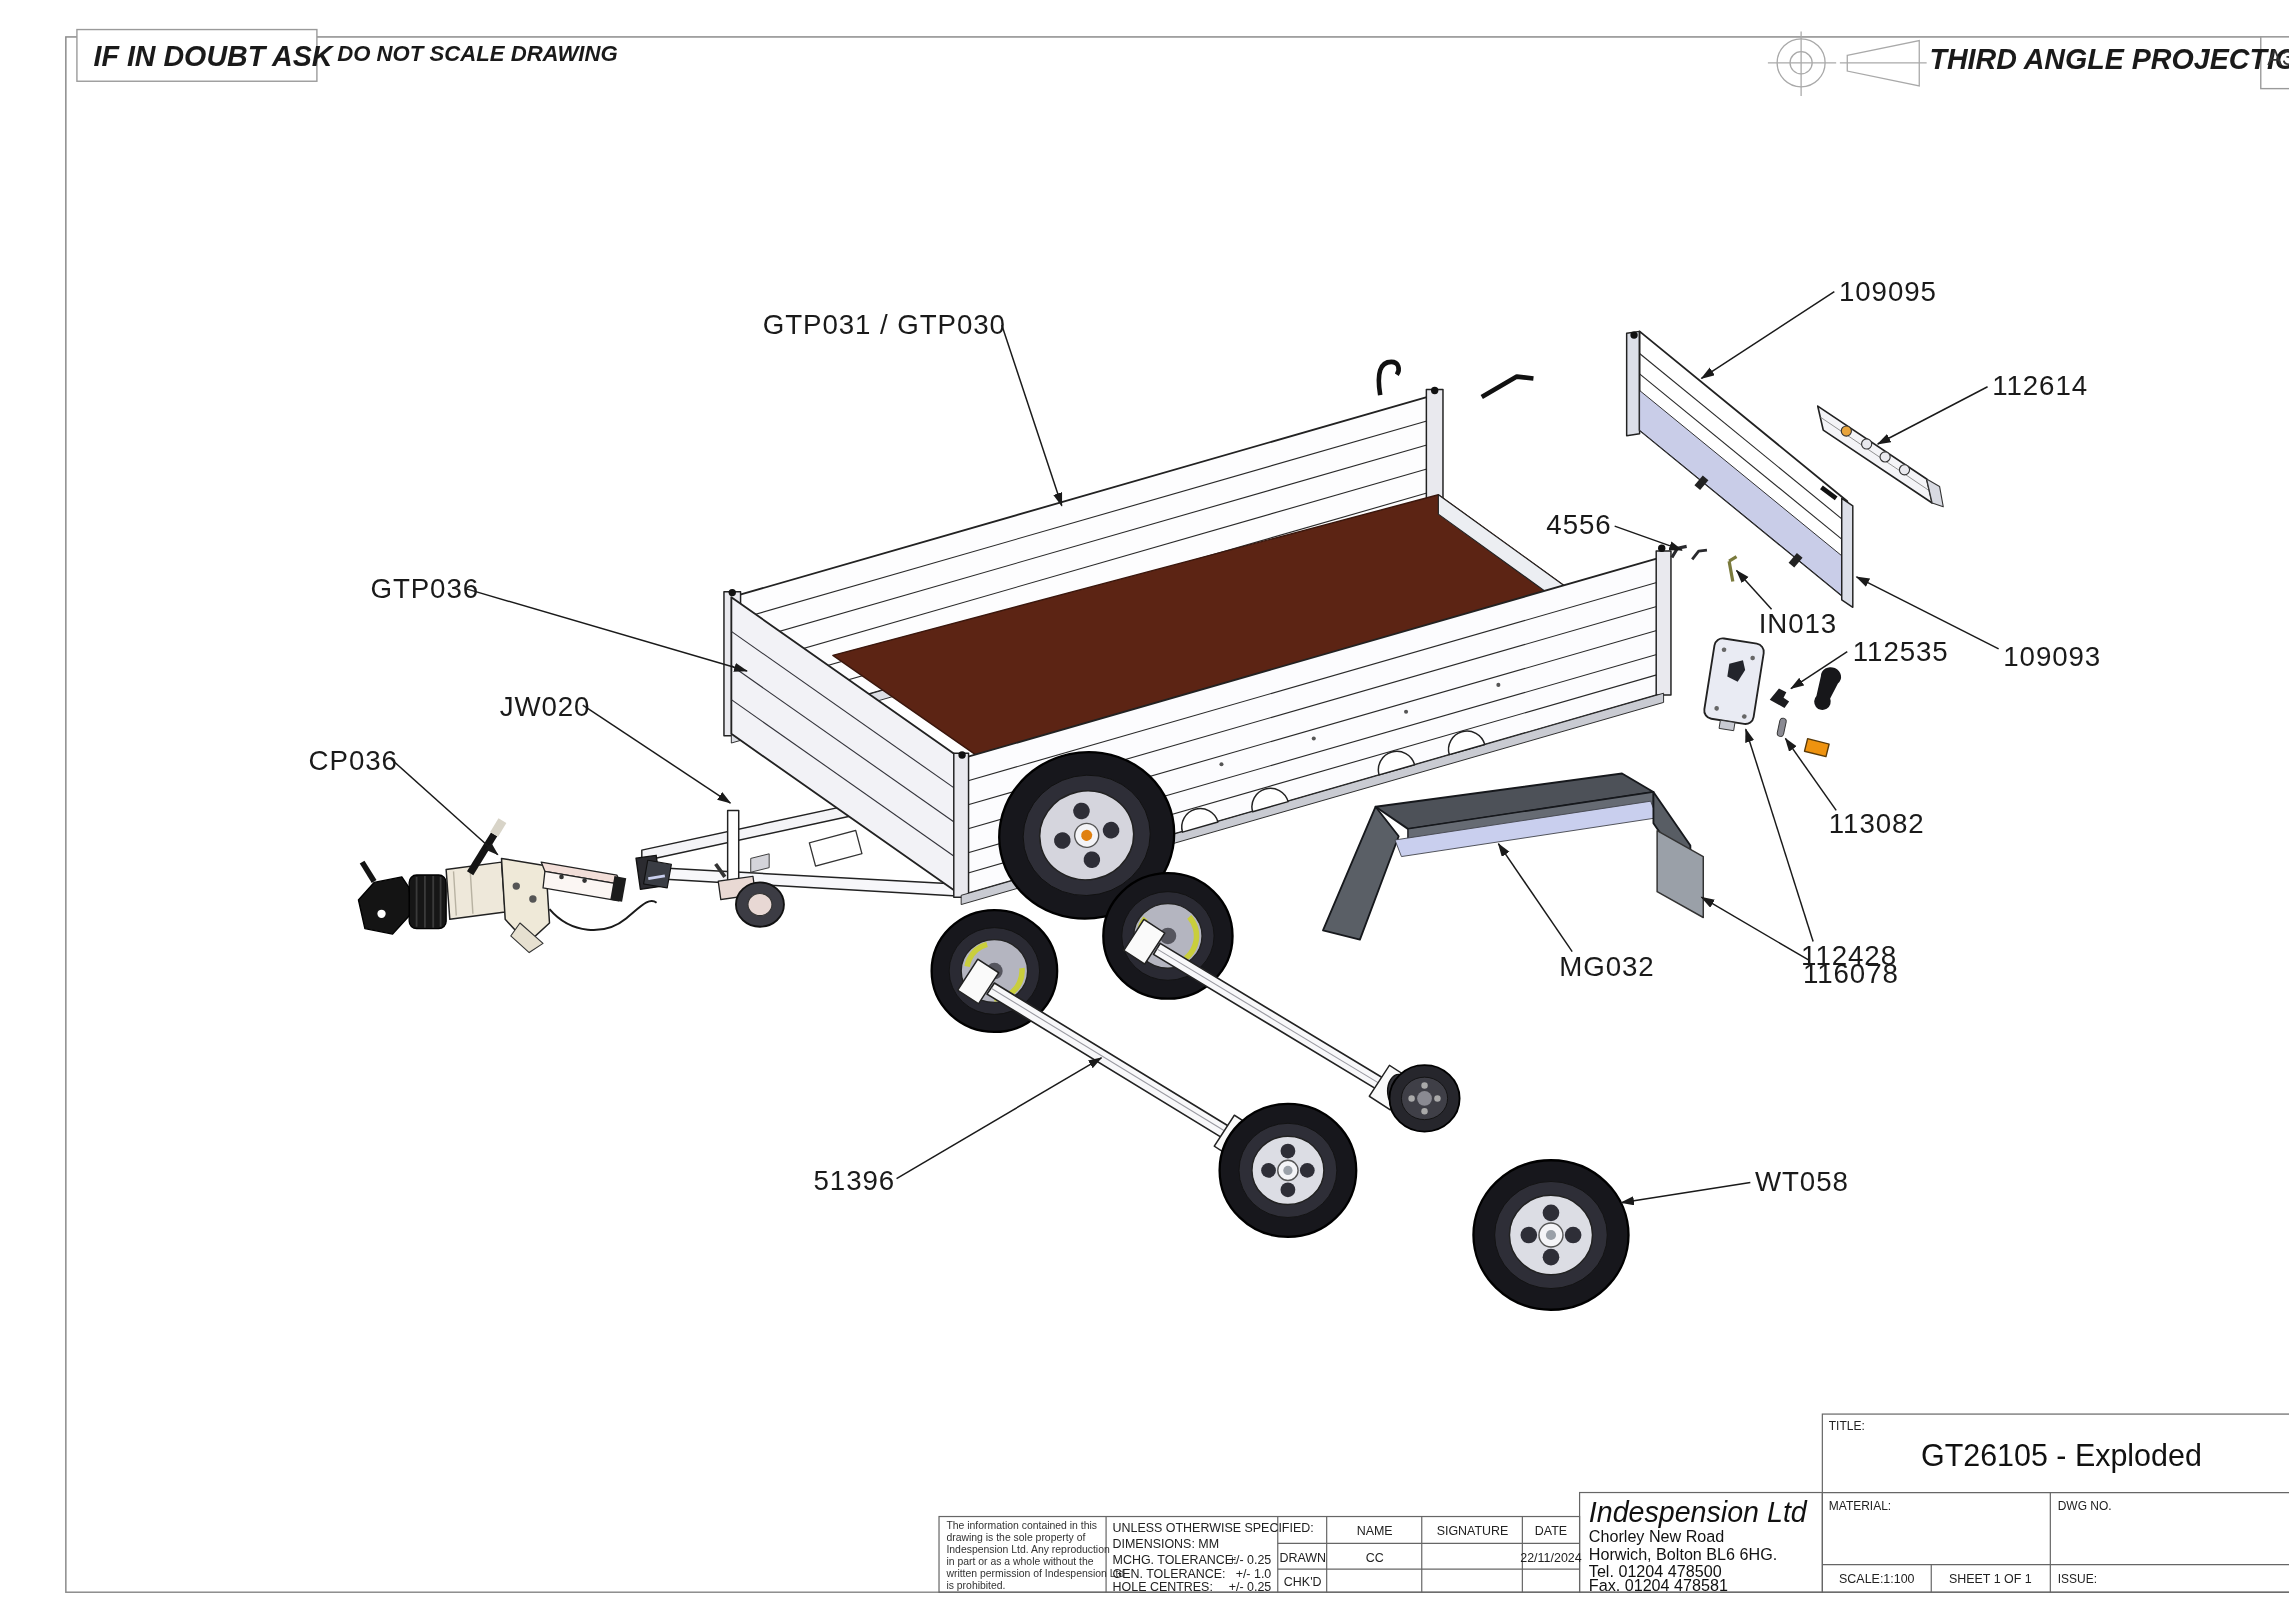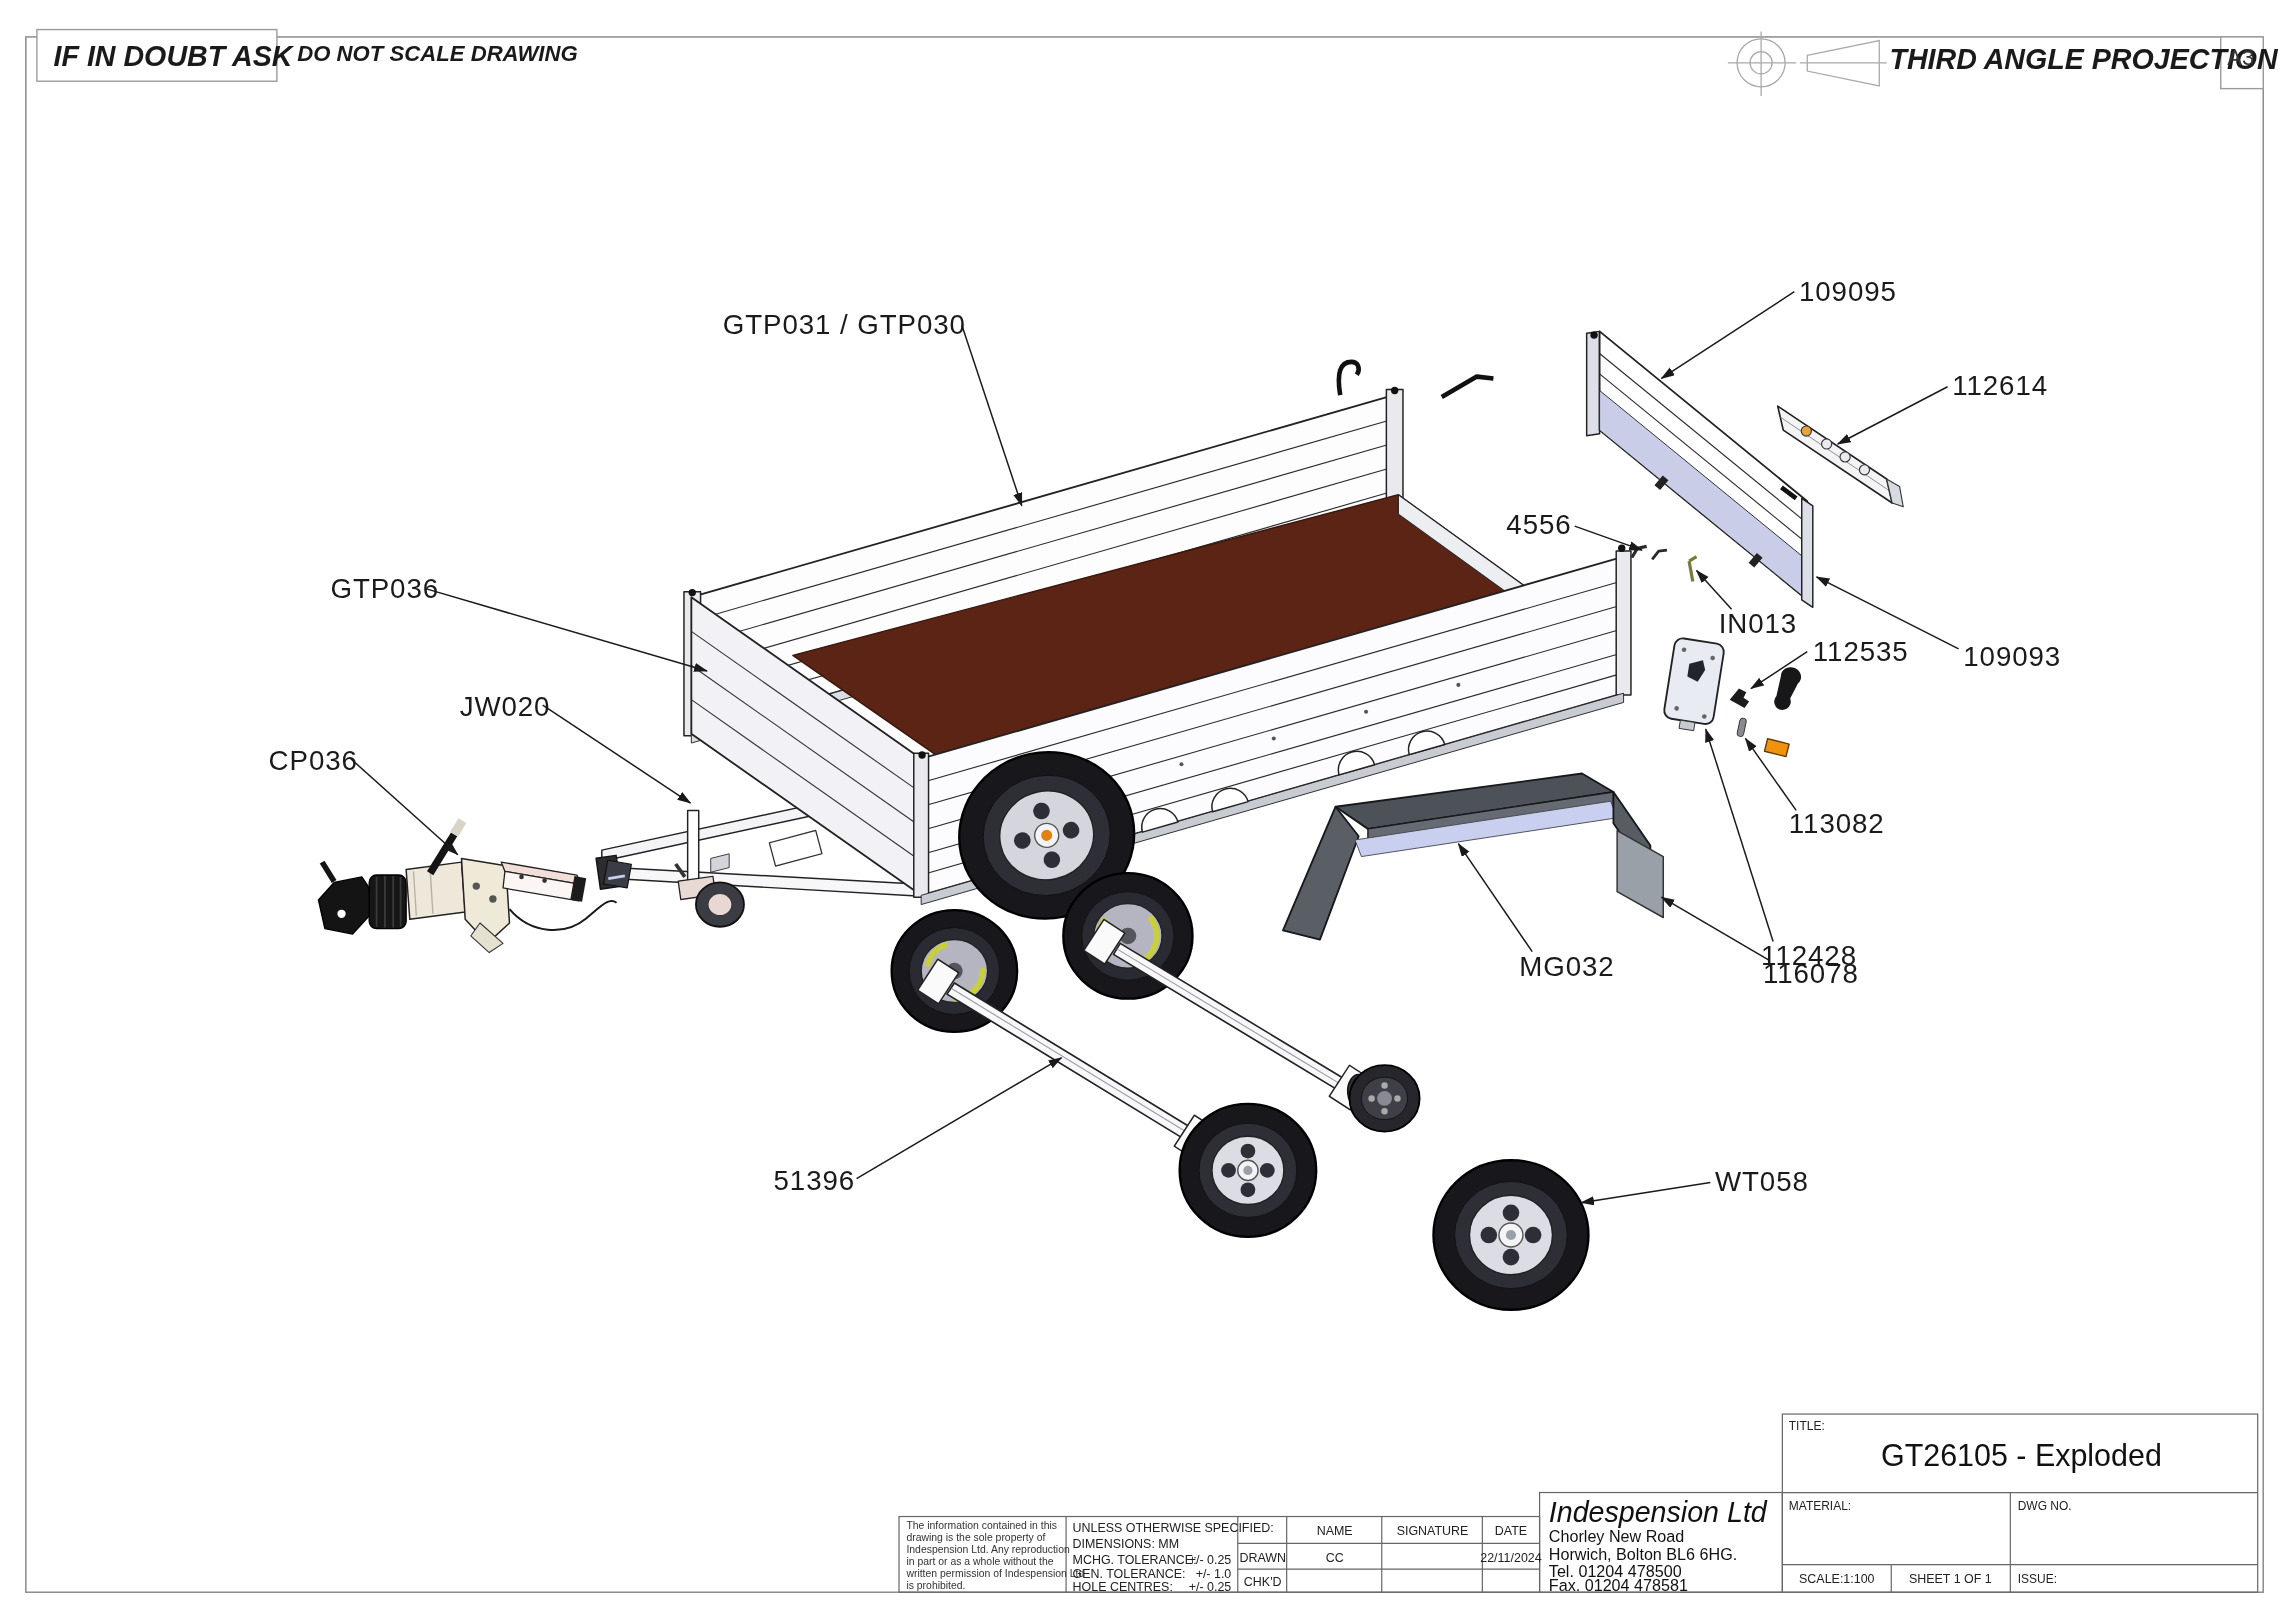--- a/index.html
+++ b/index.html
@@ -1,16 +1,16 @@
 <!DOCTYPE html>
 <html style="font-size:14.8px"><head>
 <meta charset="utf-8">
 <style>
   html,body{margin:0;padding:0;background:#fff;}
-  .sheet{position:relative;width:2182px;height:1619px;background:#fff;font-family:"Liberation Sans",sans-serif;}
+  .sheet{position:relative;width:2182px;height:1619px;background:#fff;font-family:"Liberation Sans",sans-serif;padding-left:40px;}
   svg{display:block}
   text{font-family:"Liberation Sans",sans-serif;fill:#1a1a1a;}
   .lbl{font-size:30px;letter-spacing:1px;}
   .hdr-big{font-size:31px;font-weight:bold;font-style:italic;}
   .hdr-mid{font-size:24px;font-weight:bold;font-style:italic;}
   .a3{font-size:24px;fill:#333;}
   .tb-label{font-size:13px;fill:#222;}
   .tb-title{font-size:33px;fill:#111;}
   .tb-tiny{font-size:11.3px;fill:#333;}
   .tb-tol{font-size:13.5px;fill:#222;}

